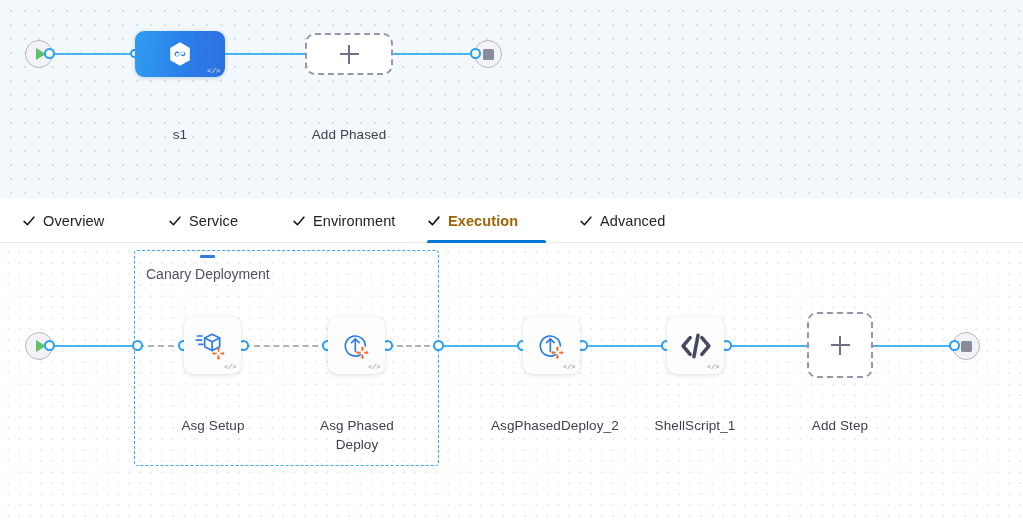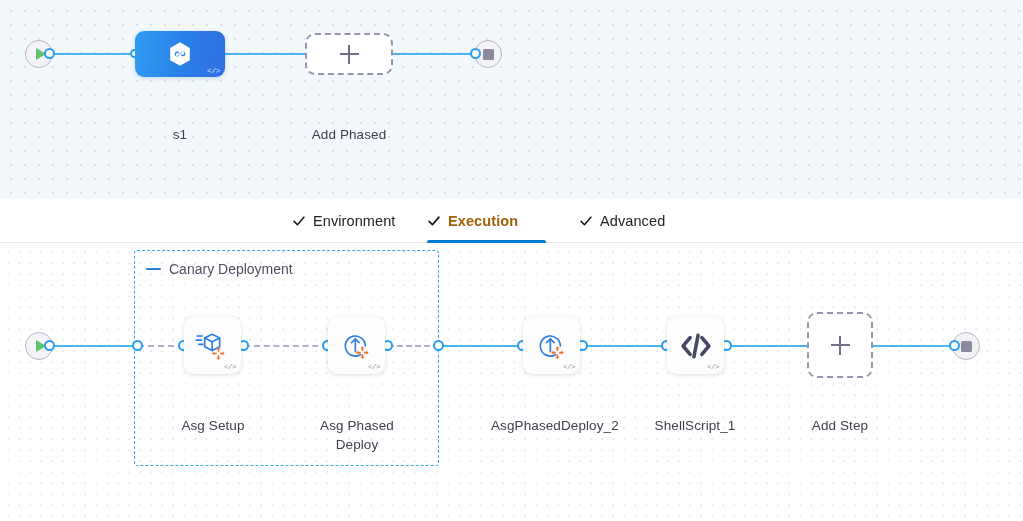--- a/index.html
+++ b/index.html
@@ -292,21 +292,35 @@
 
   <div class="dot" style="left:470px; top:48px;"></div>
   <div class="terminal" style="left:474px; top:40px;">
     <span class="stop-sq"></span>
   </div>
 
 </div>
 
 <div class="tab-bar">
 
-
+  <div class="tab" style="left:22px;">
+    <svg class="check" viewBox="0 0 16 16">
+      <path d="M2.4 8.4 L6.2 12.2 L13.6 3.6" fill="none" stroke="#15151c" stroke-width="1.7" stroke-linecap="round" stroke-linejoin="round"></path>
+    </svg>
+    <span class="tab-label">Overview</span>
+
+  </div>
+
+  <div class="tab" style="left:168px;">
+    <svg class="check" viewBox="0 0 16 16">
+      <path d="M2.4 8.4 L6.2 12.2 L13.6 3.6" fill="none" stroke="#15151c" stroke-width="1.7" stroke-linecap="round" stroke-linejoin="round"></path>
+    </svg>
+    <span class="tab-label">Service</span>
+
+  </div>
 
   <div class="tab" style="left:292px;">
     <svg class="check" viewBox="0 0 16 16">
       <path d="M2.4 8.4 L6.2 12.2 L13.6 3.6" fill="none" stroke="#15151c" stroke-width="1.7" stroke-linecap="round" stroke-linejoin="round"></path>
     </svg>
     <span class="tab-label">Environment</span>
 
   </div>
 
   <div class="tab active" style="left:427px; width:119px;">
@@ -323,21 +337,21 @@
     </svg>
     <span class="tab-label">Advanced</span>
 
   </div>
 
 </div>
 
 <div class="exec-canvas">
 
   <div class="group-box" style="left:134px; top:7px; width:305px; height:216px;"></div>
-  <div class="group-header" style="left:146px; top:18px;">
+  <div class="group-header" style="left:146px; top:12px;flex-direction:column;">
     <span class="collapse-dash"></span>
     <span class="group-title">Canary Deployment</span>
   </div>
 
   <div class="line" style="left:46px; top:102px; width:92px;"></div>
   <div class="line dashed" style="left:138px; top:102px; width:46px;"></div>
   <div class="line dashed" style="left:186px; top:102px; width:142px;"></div>
   <div class="line dashed" style="left:388px; top:102px; width:51px;"></div>
   <div class="line" style="left:439px; top:102px; width:84px;"></div>
   <div class="line" style="left:583px; top:102px; width:84px;"></div>

